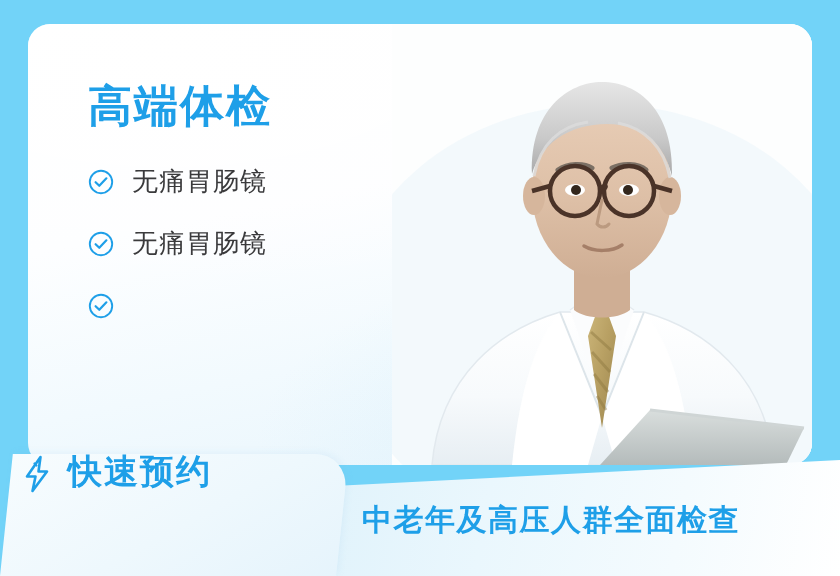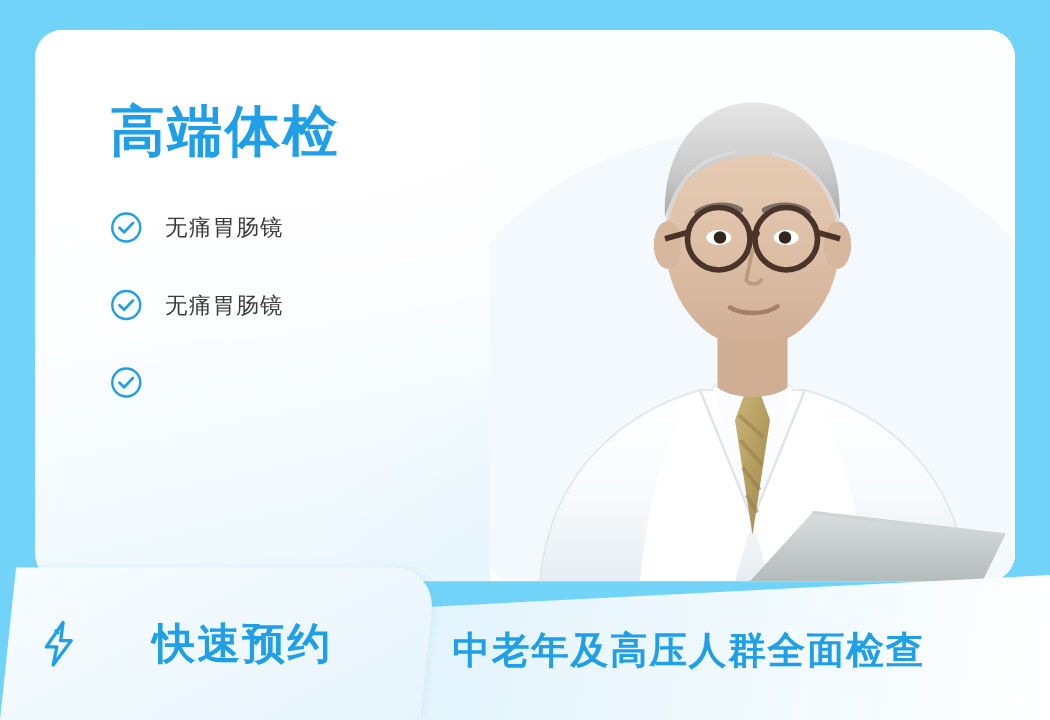--- a/index.html
+++ b/index.html
@@ -68,25 +68,26 @@
   }
   .check-icon {
     flex: 0 0 auto;
     width: 26px;
     height: 26px;
     margin-right: 18px;
     display: block;
   }
   .feature-label {
     color: #3A3A3C;
-    font-size: 18px;
+    font-size: 26px;
     font-weight: 500;
     letter-spacing: 1px;
     line-height: 1;
     white-space: nowrap;
+    font-family: Liberation Serif, serif;
   }
 
   
   .photo {
     position: absolute;
     right: 0;
     top: 0;
     width: 420px;
     height: 441px;
     overflow: hidden;
@@ -137,24 +138,23 @@
     transform-origin: bottom left;
     box-shadow: 2px -2px 6px rgba(130,190,225,0.10);
   }
   .bottom-left-inner {
     position: absolute;
     left: 0;
     bottom: 0;
     width: 336px;
     height: 122px;
     display: flex;
-    align-items: center;
-    padding-left: 30px;
+    align-items: flex-start;
+    padding-left: 20px;
     box-sizing: border-box;
-    gap: 44px;
   }
   .bolt-icon {
     flex: 0 0 auto;
     width: 34px;
     height: 40px;
     margin-right: 14px;
     display: block;
   }
   .cta-label {
     color: #1E9FE8;

